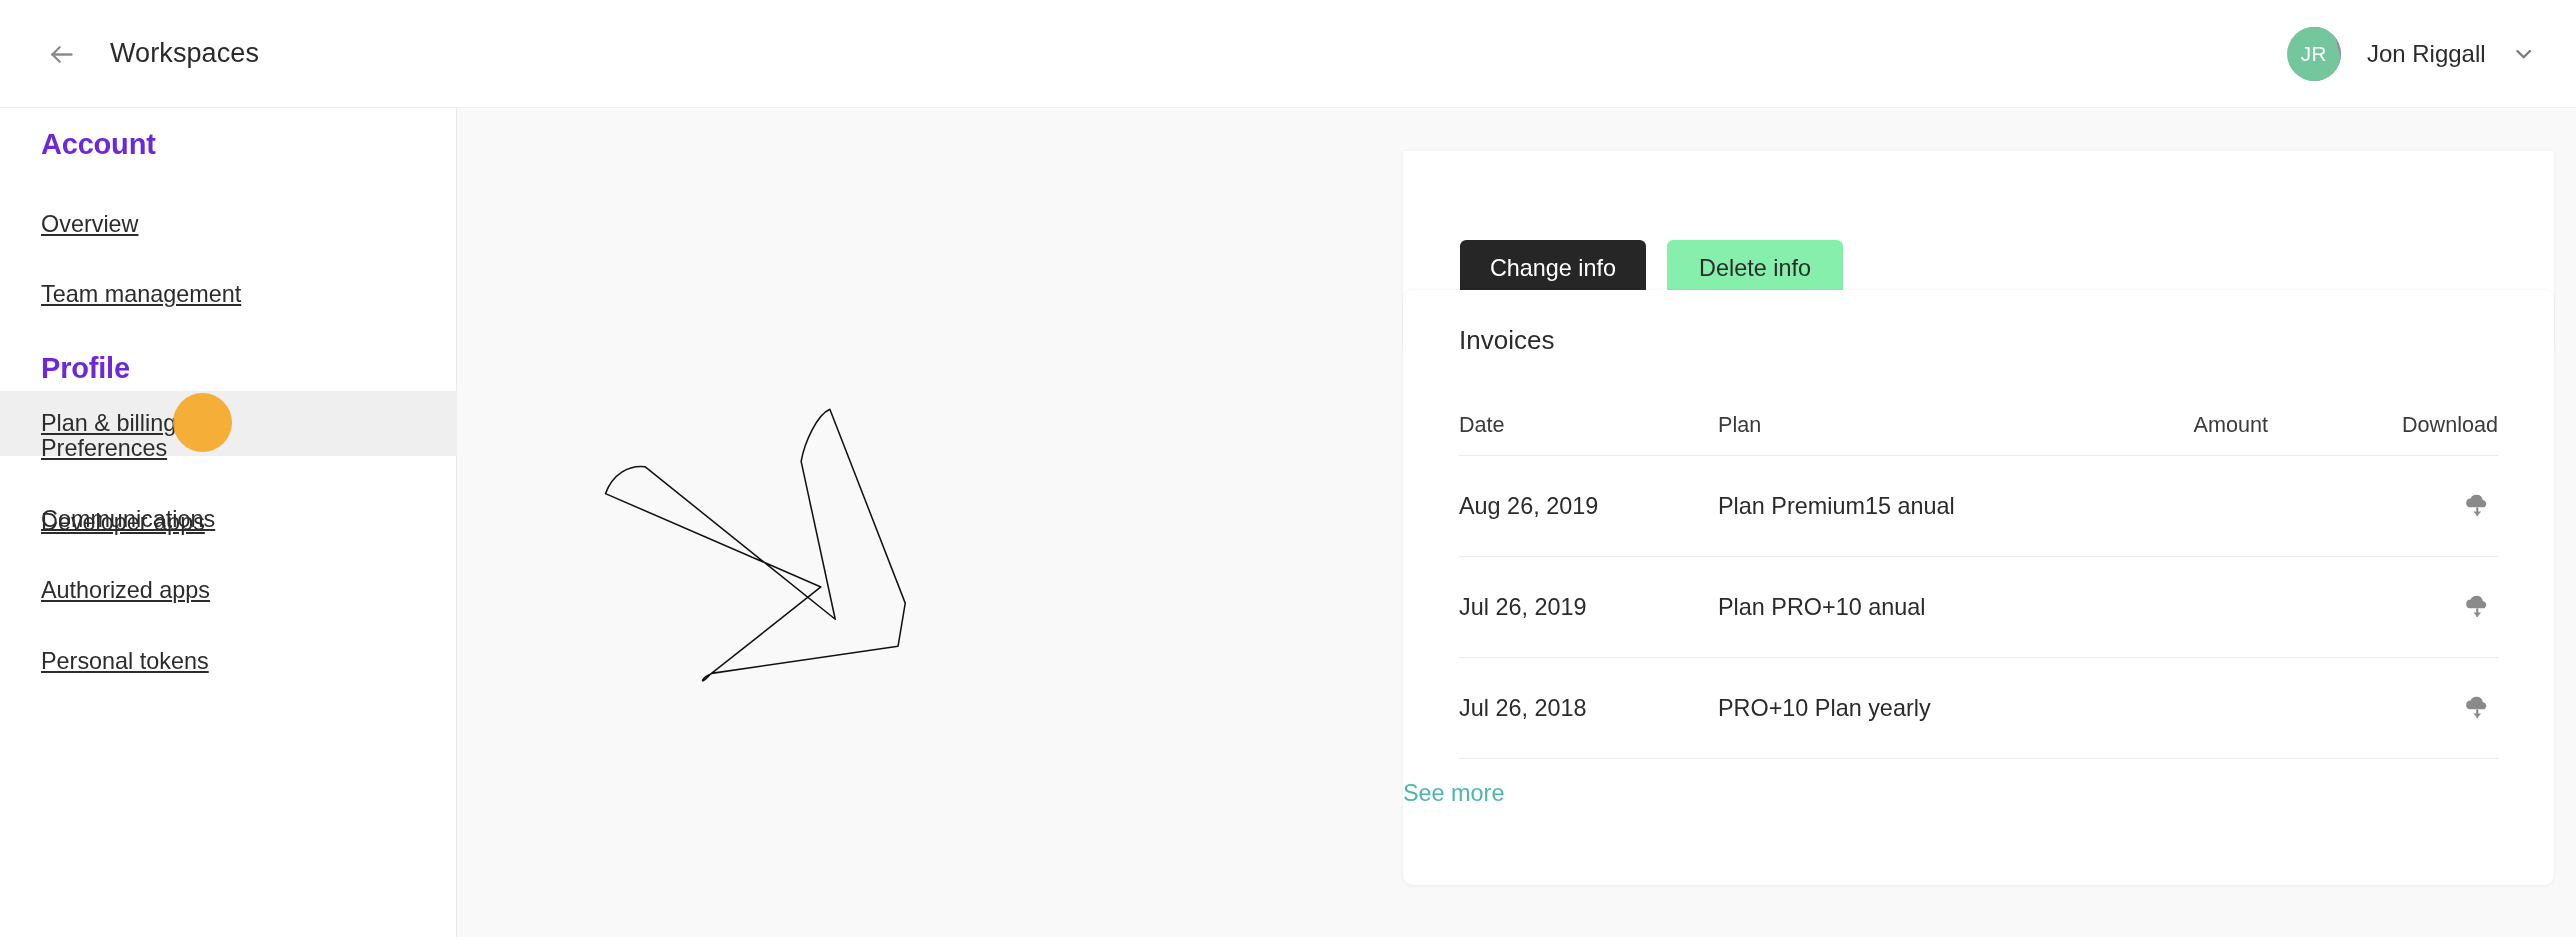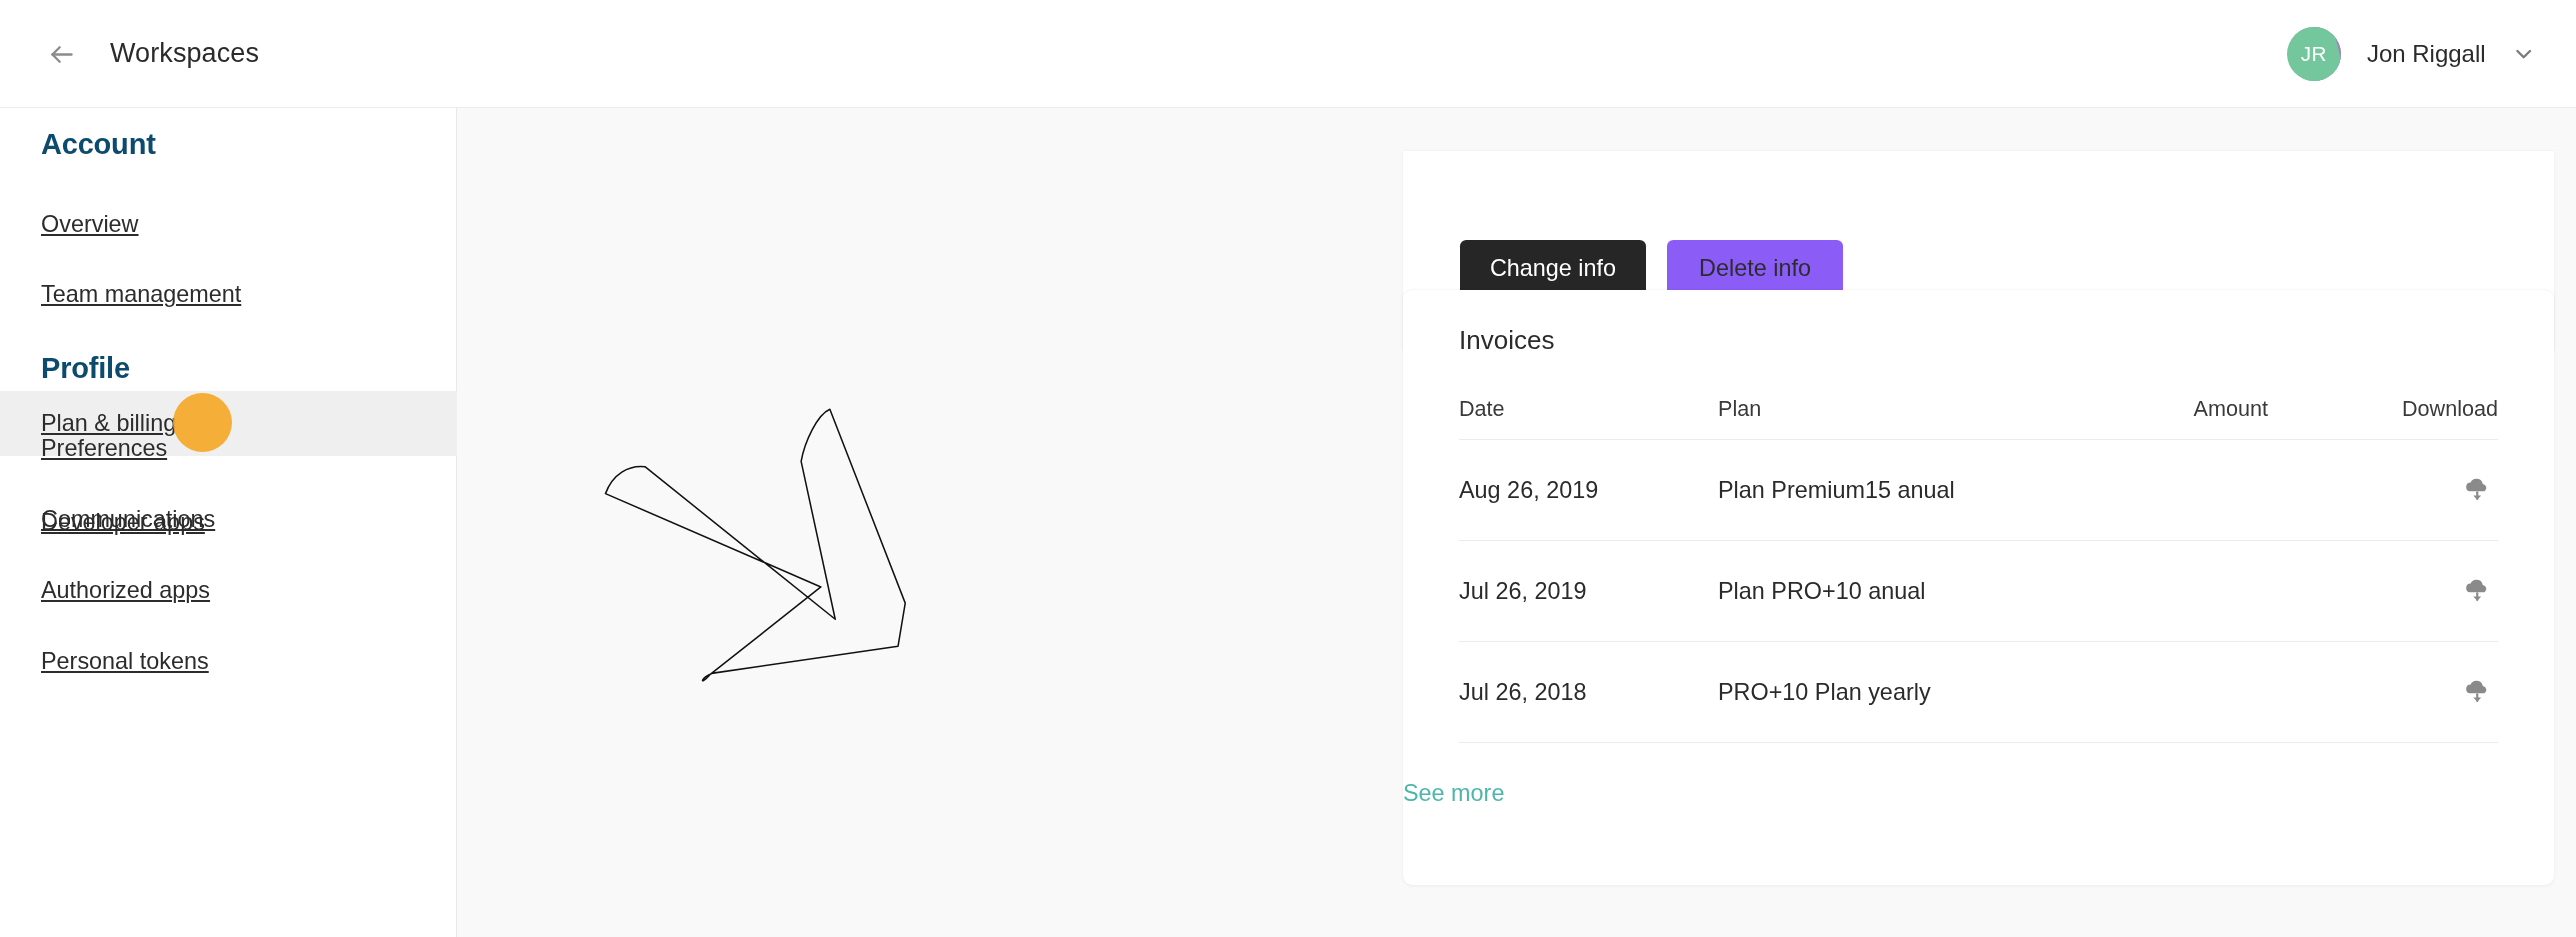--- a/index.html
+++ b/index.html
@@ -107,21 +107,21 @@
     background: #ffffff;
     border-right: 0.9px solid #E8E8E8;
     box-sizing: border-box;
     z-index: 20;
   }
   .nav-heading {
     position: absolute;
     left: 41px;
     font-size: 29px;
     font-weight: bold;
-    color: #0c4a6e;
+    color: #6d28d9;
     letter-spacing: -0.2px;
     white-space: nowrap;
   }
   .nav-item {
     position: absolute;
     left: 0;
     width: 457px;
     height: 65px;
     display: flex;
     align-items: center;
@@ -186,41 +186,41 @@
   }
   #change-info-btn {
     left: 57px; top: 89px;
     width: 186px; height: 56px;
     background: #262626;
     color: #ffffff;
   }
   #delete-info-btn {
     left: 264px; top: 89px;
     width: 176px; height: 56px;
-    background: #8b5cf6;
+    background: #86efac;
     color: #2C2C2C;
   }
 
   #invoices-card {
     left: 946px;
     top: 182px;
     width: 1151px;
     height: 595px;
   }
   #invoices-title {
     position: absolute;
     left: 56px; top: 35px;
     font-size: 26px;
     color: #2B2B2B;
     white-space: nowrap;
   }
 
   .table-wrap {
     position: absolute;
-    left: 56px; top: 93px;
+    left: 56px; top: 109px;
     width: 1039px;
     text-decoration: underline;
   }
   .inv-row {
     position: relative;
     width: 100%;
     height: 100px;
   }
   .inv-row.head { height: 56px; border-bottom: 0.9px solid #EBEBEB; }
   .inv-row.body { border-bottom: 0.9px solid #EBEBEB; }

